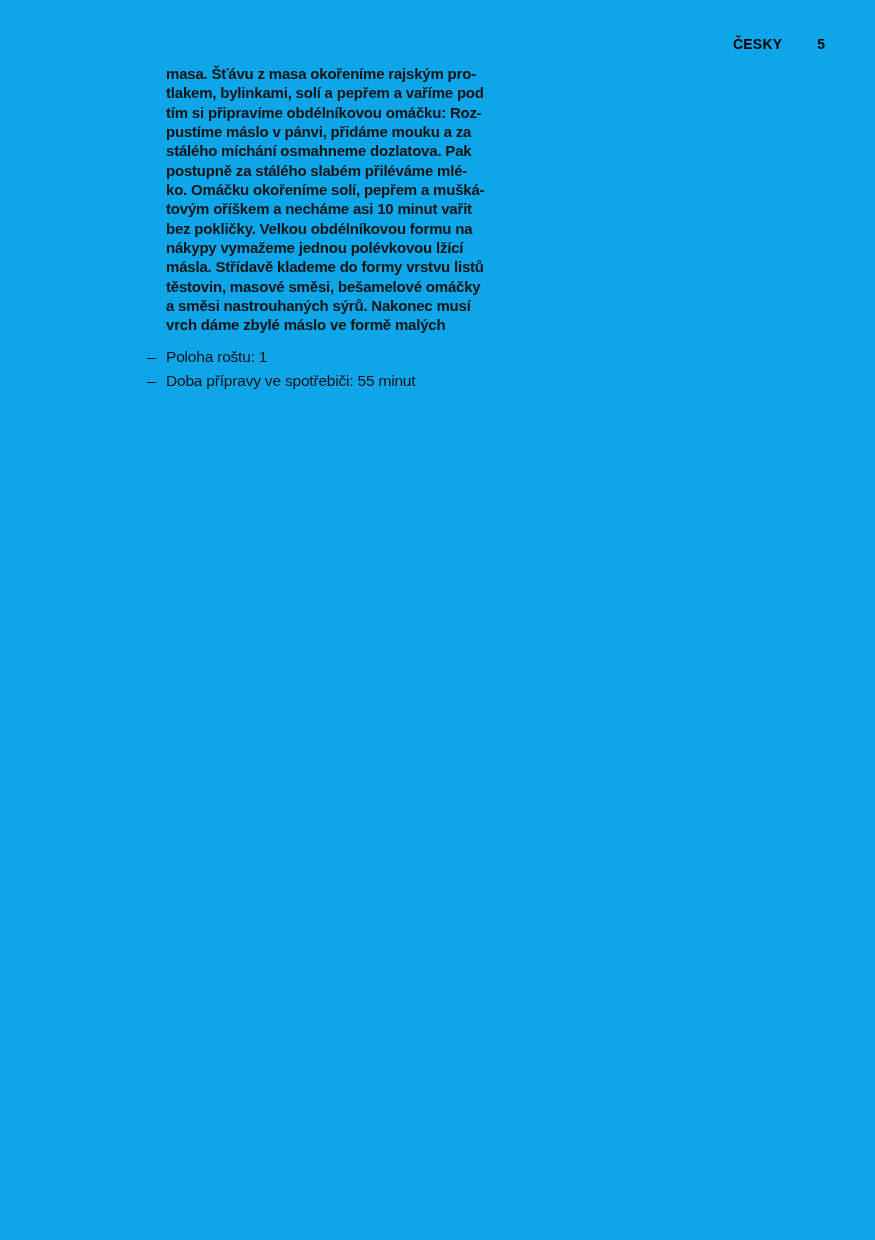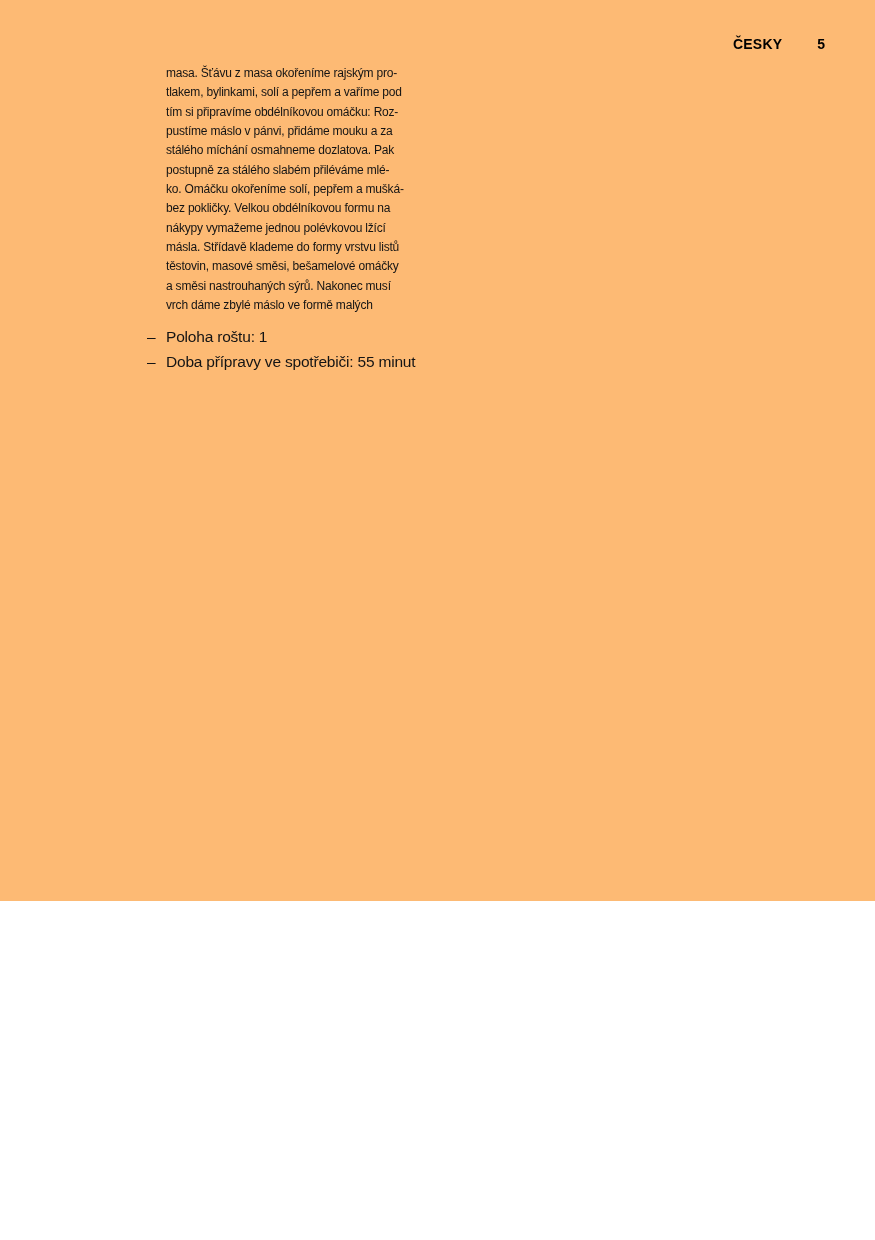--- a/index.html
+++ b/index.html
@@ -3,22 +3,22 @@
 <meta charset="utf-8">
 <style>
   html, body {
     margin: 0;
     padding: 0;
     background: #ffffff;
   }
   .page {
     position: relative;
     width: 875px;
-    height: 901px;
-    background: #fdba74;
+    height: 1240px;
+    background: #0ea5e9;
     font-family: "Liberation Sans", sans-serif;
     color: #111111;
     overflow: hidden;
   }
   .header {
     position: absolute;
     top: 36px;
     left: 733px;
     display: flex;
     gap: 35px;
@@ -27,25 +27,26 @@
     letter-spacing: 0.2px;
     color: #000000;
   }
   .content {
     position: absolute;
     top: 64px;
     left: 166px;
     width: 312px;
   }
   .paragraph .line {
-    font-size: 12px;
+    font-size: 15px;
     line-height: 19.35px;
     letter-spacing: -0.2px;
     white-space: nowrap;
     color: #141414;
+    font-weight: bold;
   }
   .bullet-list {
     margin-top: 10px;
   }
   .bullet {
     position: relative;
     font-size: 15.5px;
     line-height: 24.5px;
     letter-spacing: -0.2px;
     white-space: nowrap;
@@ -70,20 +71,21 @@
   <div class="content">
 
     <div class="paragraph">
       <div class="line">masa. Šťávu z masa okořeníme rajským pro-</div>
       <div class="line">tlakem, bylinkami, solí a pepřem a vaříme pod</div>
       <div class="line">tím si připravíme obdélníkovou omáčku: Roz-</div>
       <div class="line">pustíme máslo v pánvi, přidáme mouku a za</div>
       <div class="line">stálého míchání osmahneme dozlatova. Pak</div>
       <div class="line">postupně za stálého slabém přiléváme mlé-</div>
       <div class="line">ko. Omáčku okořeníme solí, pepřem a mušká-</div>
+      <div class="line">tovým oříškem a necháme asi 10 minut vařit</div>
       <div class="line">bez pokličky. Velkou obdélníkovou formu na</div>
       <div class="line">nákypy vymažeme jednou polévkovou lžící</div>
       <div class="line">másla. Střídavě klademe do formy vrstvu listů</div>
       <div class="line">těstovin, masové směsi, bešamelové omáčky</div>
       <div class="line">a směsi nastrouhaných sýrů. Nakonec musí</div>
       <div class="line">vrch dáme zbylé máslo ve formě malých</div>
     </div>
 
     <div class="bullet-list">
       <div class="bullet">

